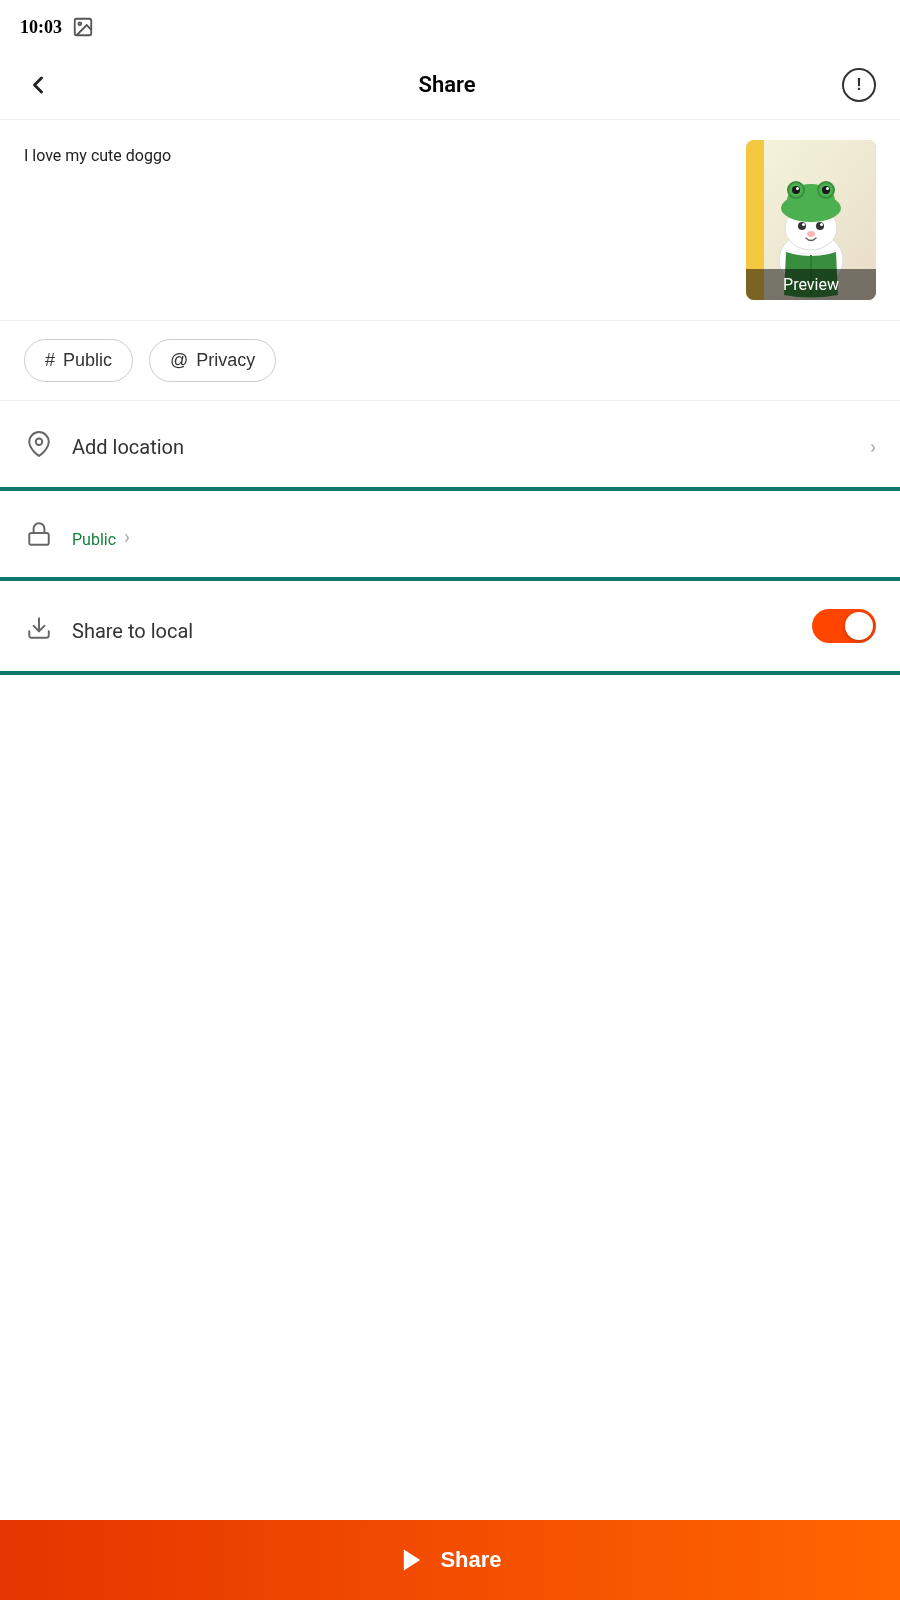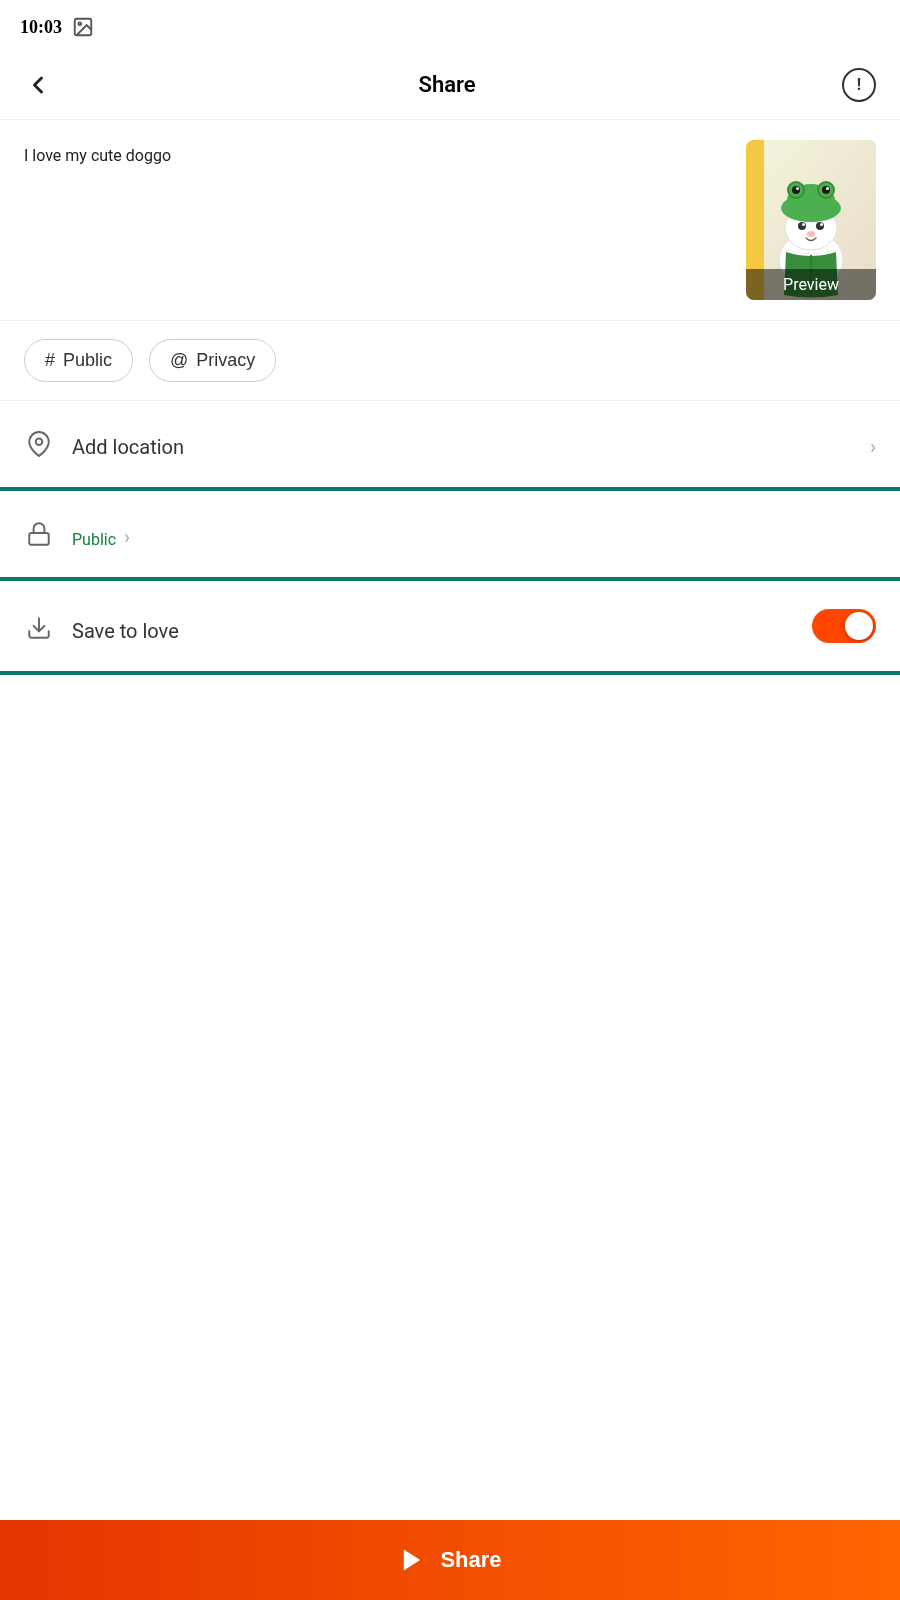--- a/index.html
+++ b/index.html
@@ -368,21 +368,21 @@
 </div>
 
 <div class="setting-row">
   <div class="setting-icon">
     <svg width="26" height="26" viewBox="0 0 24 24" fill="none" stroke="#666" stroke-width="1.8" stroke-linecap="round" stroke-linejoin="round">
       <path d="M21 15v4a2 2 0 0 1-2 2H5a2 2 0 0 1-2-2v-4"></path>
       <polyline points="7 10 12 15 17 10"></polyline>
       <line x1="12" y1="15" x2="12" y2="3"></line>
     </svg>
   </div>
-  <span class="setting-label">Save to love</span>
+  <span class="setting-label">Share to local</span>
   <div class="toggle-container">
     <div class="toggle-track">
       <div class="toggle-thumb"></div>
     </div>
   </div>
 </div>
 
 <button class="share-button">
   <span class="share-btn-icon">
     <svg width="28" height="28" viewBox="0 0 24 24" fill="white">

